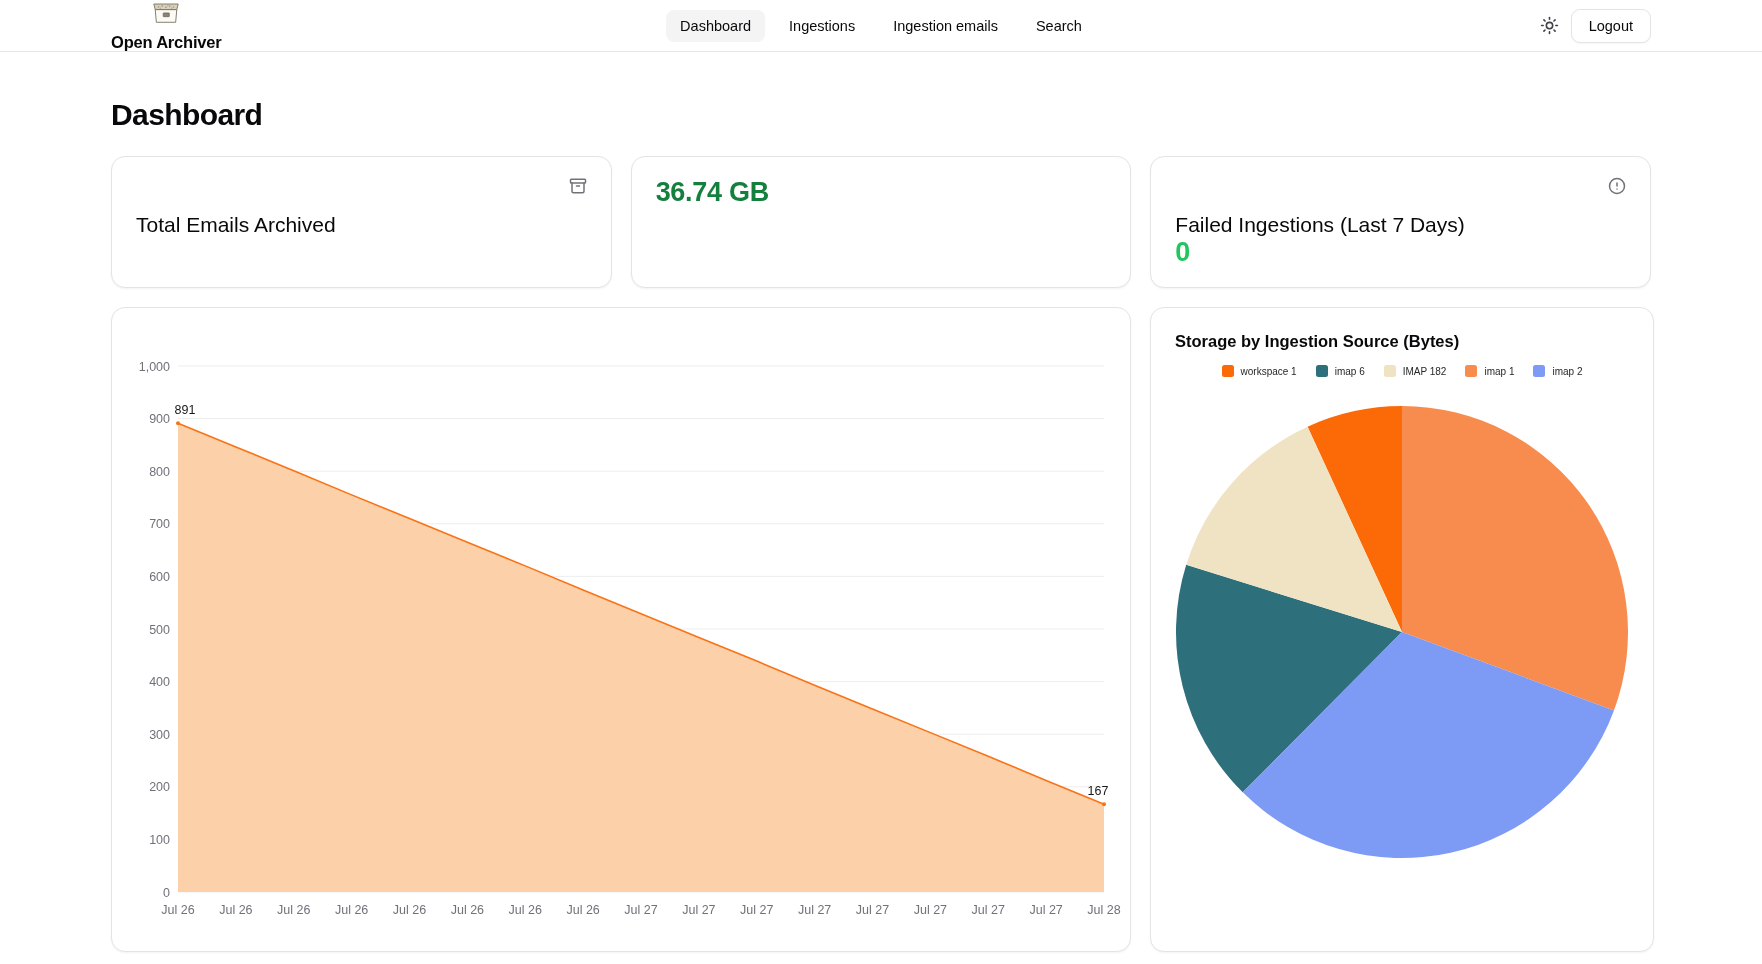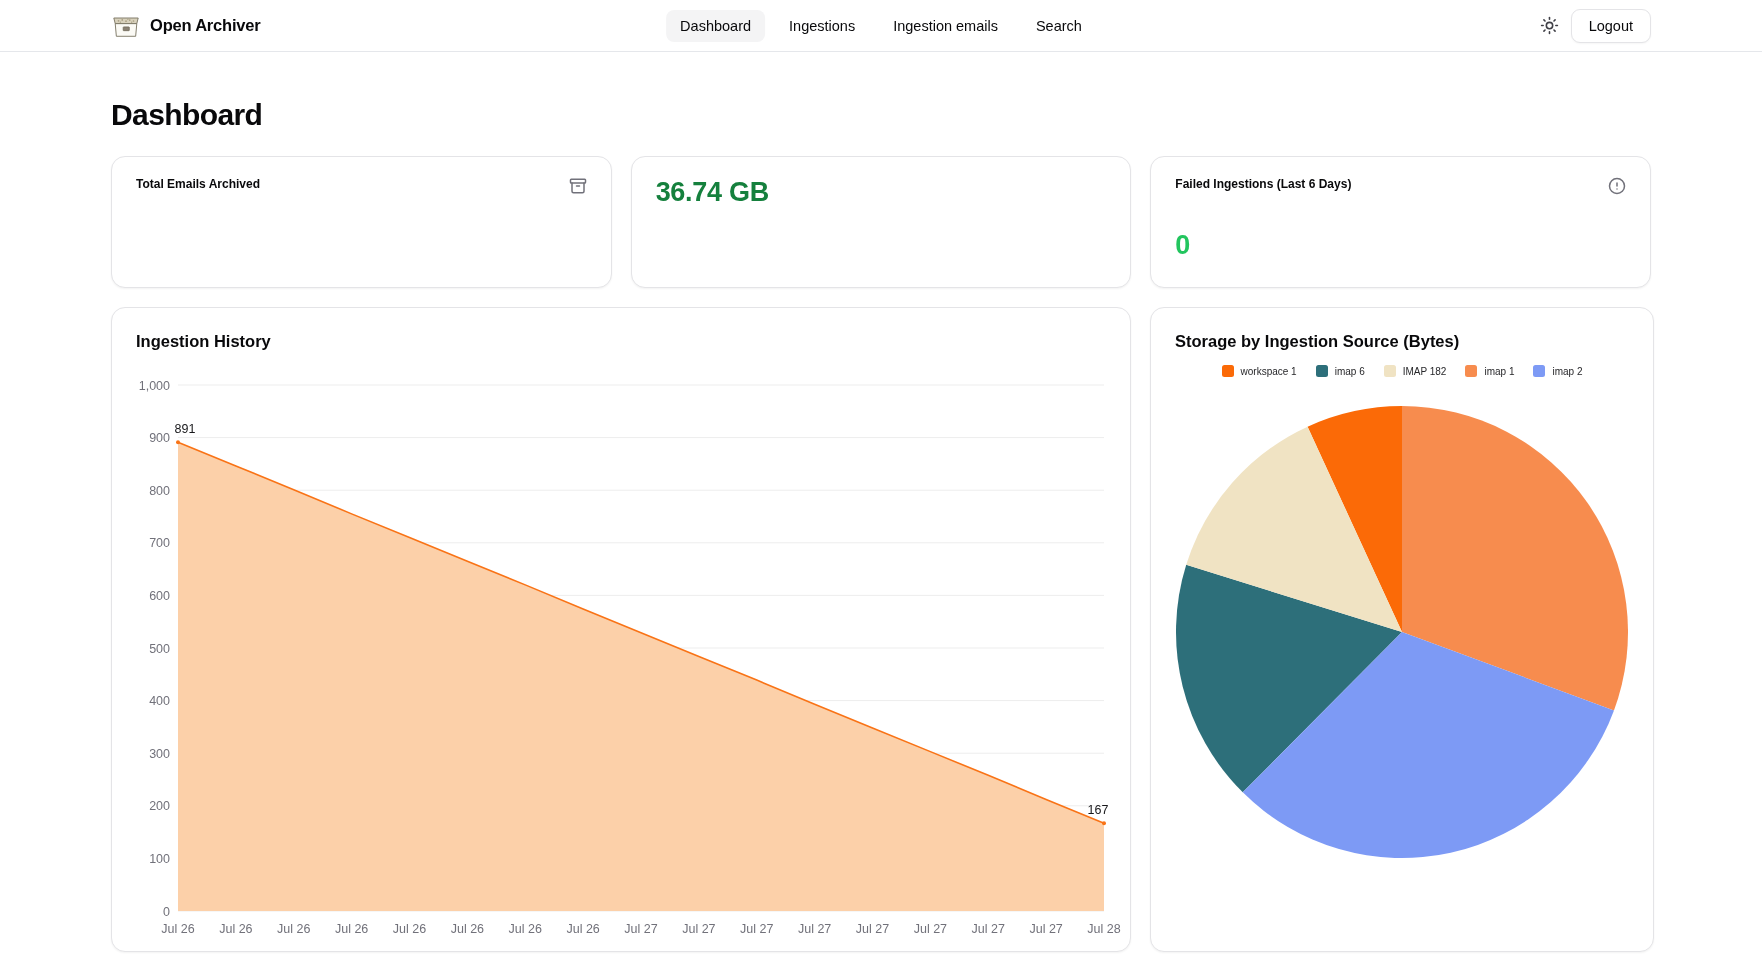--- a/index.html
+++ b/index.html
@@ -8,21 +8,21 @@
     width:1762px; height:964px; overflow:hidden;
     font-family:"Liberation Sans","DejaVu Sans",sans-serif;
     color:#09090b;
   }
   
   .navbar { height:52px; border-bottom:1px solid #e5e7eb; background:#fff; }
   .navbar-inner {
     width:1540px; height:100%; margin:0 auto;
     display:flex; align-items:center; position:relative;
   }
-  .brand { display:flex; align-items:center; gap:9px; cursor:pointer; }
+  .brand { display:flex; align-items:center; gap:9px; cursor:pointer;flex-direction:column; }
   .brand-logo { width:30px; height:25px; display:block; }
   .brand-name { font-size:16.5px; font-weight:700; letter-spacing:-0.2px; }
   .nav-center {
     position:absolute; left:50%; top:0; transform:translateX(-50%);
     height:100%; display:flex; align-items:center; gap:10px;
   }
   .nav-item {
     font-size:14.5px; color:#09090b; padding:8px 14px; border-radius:8px;
     background:transparent; border:none; cursor:pointer; white-space:nowrap;
     font-family:inherit;
@@ -40,21 +40,21 @@
   .page-title { font-size:30px; font-weight:800; letter-spacing:-0.6px; }
   .cards-row {
     margin-top:24px; display:grid; grid-template-columns:repeat(3,1fr); gap:19px;
   }
   .card {
     background:#fff; border:1px solid #e4e4e7; border-radius:14px;
     box-shadow:0 1px 2px rgba(0,0,0,0.05);
   }
   .stat-card { height:132px; padding:20px 24px 26px; display:flex; flex-direction:column; justify-content:space-between; }
   .stat-head { display:flex; align-items:flex-start; justify-content:space-between; }
-  .stat-title { font-size:12px; font-weight:700; }
+  .stat-title { font-size:21px; font-weight:400;margin-top:36px; }
   .stat-icon { color:#71717a; flex:none; }
   .stat-value { font-size:27px; font-weight:800; letter-spacing:-0.3px; }
   
   .charts-row { margin-top:19px; display:grid; grid-template-columns:1020px 1fr; gap:19px; }
   .chart-card { height:645px; padding:24px; }
   .chart-card-title { font-size:16.5px; font-weight:700; }
   .line-chart-wrap { margin-top:10px; }
   .line-chart-wrap svg { overflow:visible; display:block; }
   .pie-legend {
     margin-top:14px; display:flex; justify-content:center; align-items:center;
@@ -132,36 +132,35 @@
         </span>
       </div>
     </div>
 
     <div class="card stat-card">
       <div class="stat-value" style="color:#15803d">36.74 GB</div>
     </div>
 
     <div class="card stat-card">
       <div class="stat-head">
-        <span class="stat-title">Failed Ingestions (Last 6 Days)</span>
+        <span class="stat-title">Failed Ingestions (Last 7 Days)</span>
         <span class="stat-icon">
           <svg width="18" height="18" viewBox="0 0 24 24" fill="none" stroke="currentColor" stroke-width="2" stroke-linecap="round" stroke-linejoin="round">
             <circle cx="12" cy="12" r="10"></circle>
               <line x1="12" x2="12" y1="8" y2="12"></line>
               <line x1="12" x2="12.01" y1="16" y2="16"></line>
           </svg>
         </span>
       </div>
       <div class="stat-value" style="color:#22c55e">0</div>
     </div>
   </section>
 
   <section class="charts-row">
     <div class="card chart-card">
-      <div class="chart-card-title">Ingestion History</div>
       <div class="line-chart-wrap" id="line-chart">
           <svg width="970" height="576" viewBox="0 0 970 576">
             <line x1="42" x2="968" y1="550" y2="550" stroke="#ededed" stroke-width="1"></line>
             <text x="34" y="554.5" text-anchor="end" font-size="12.5" fill="#71717a">0</text>
             <line x1="42" x2="968" y1="497.40000000000003" y2="497.40000000000003" stroke="#ededed" stroke-width="1"></line>
             <text x="34" y="501.90000000000003" text-anchor="end" font-size="12.5" fill="#71717a">100</text>
             <line x1="42" x2="968" y1="444.8" y2="444.8" stroke="#ededed" stroke-width="1"></line>
             <text x="34" y="449.3" text-anchor="end" font-size="12.5" fill="#71717a">200</text>
             <line x1="42" x2="968" y1="392.2" y2="392.2" stroke="#ededed" stroke-width="1"></line>
             <text x="34" y="396.7" text-anchor="end" font-size="12.5" fill="#71717a">300</text>

